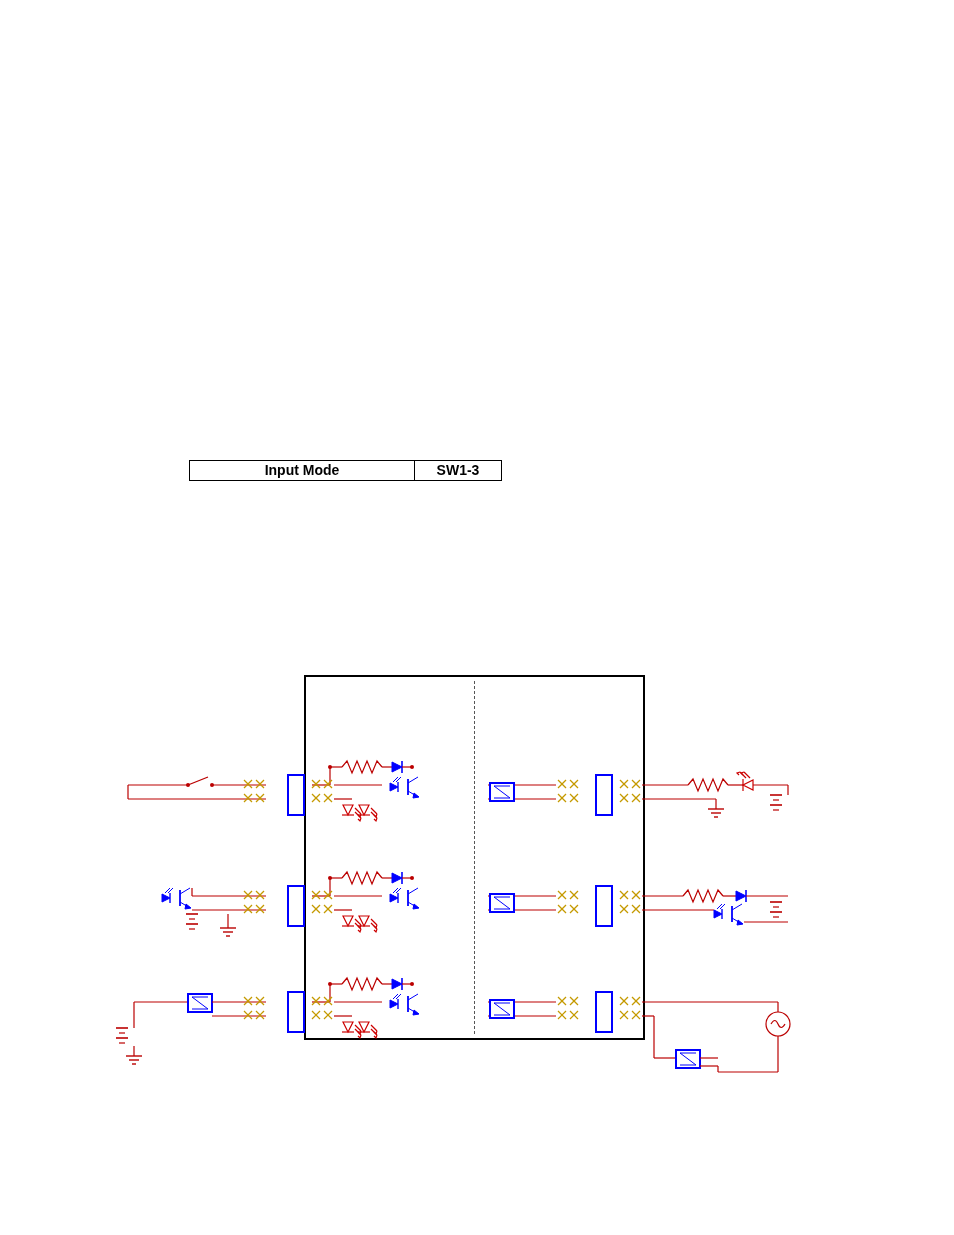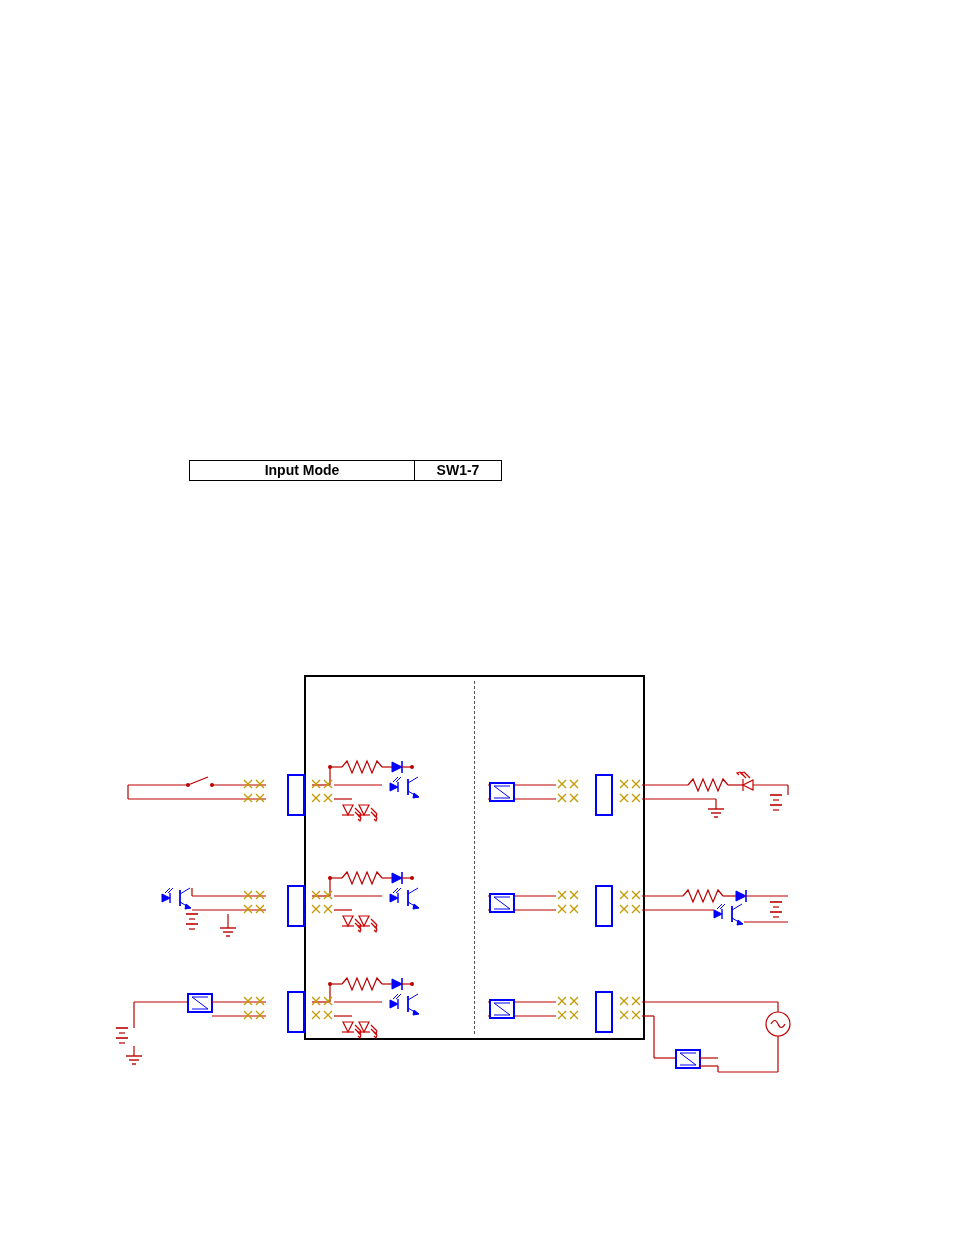--- a/index.html
+++ b/index.html
@@ -61,21 +61,21 @@
 </style>
 </head>
 <body>
 
 <div class="page">
 
   <table class="mode-table">
     <tbody>
         <tr>
       <td class="hdr" style="width:204px">Input Mode</td>
-      <td class="hdr" style="width:66px">SW1-7</td>
+      <td class="hdr" style="width:66px">SW1-3</td>
     </tr>
   </tbody>
     </table>
 
   <div class="schematic">
     <div class="divider"></div>
   </div>
 
   <svg width="0" height="0" style="position:absolute">
     <defs>

